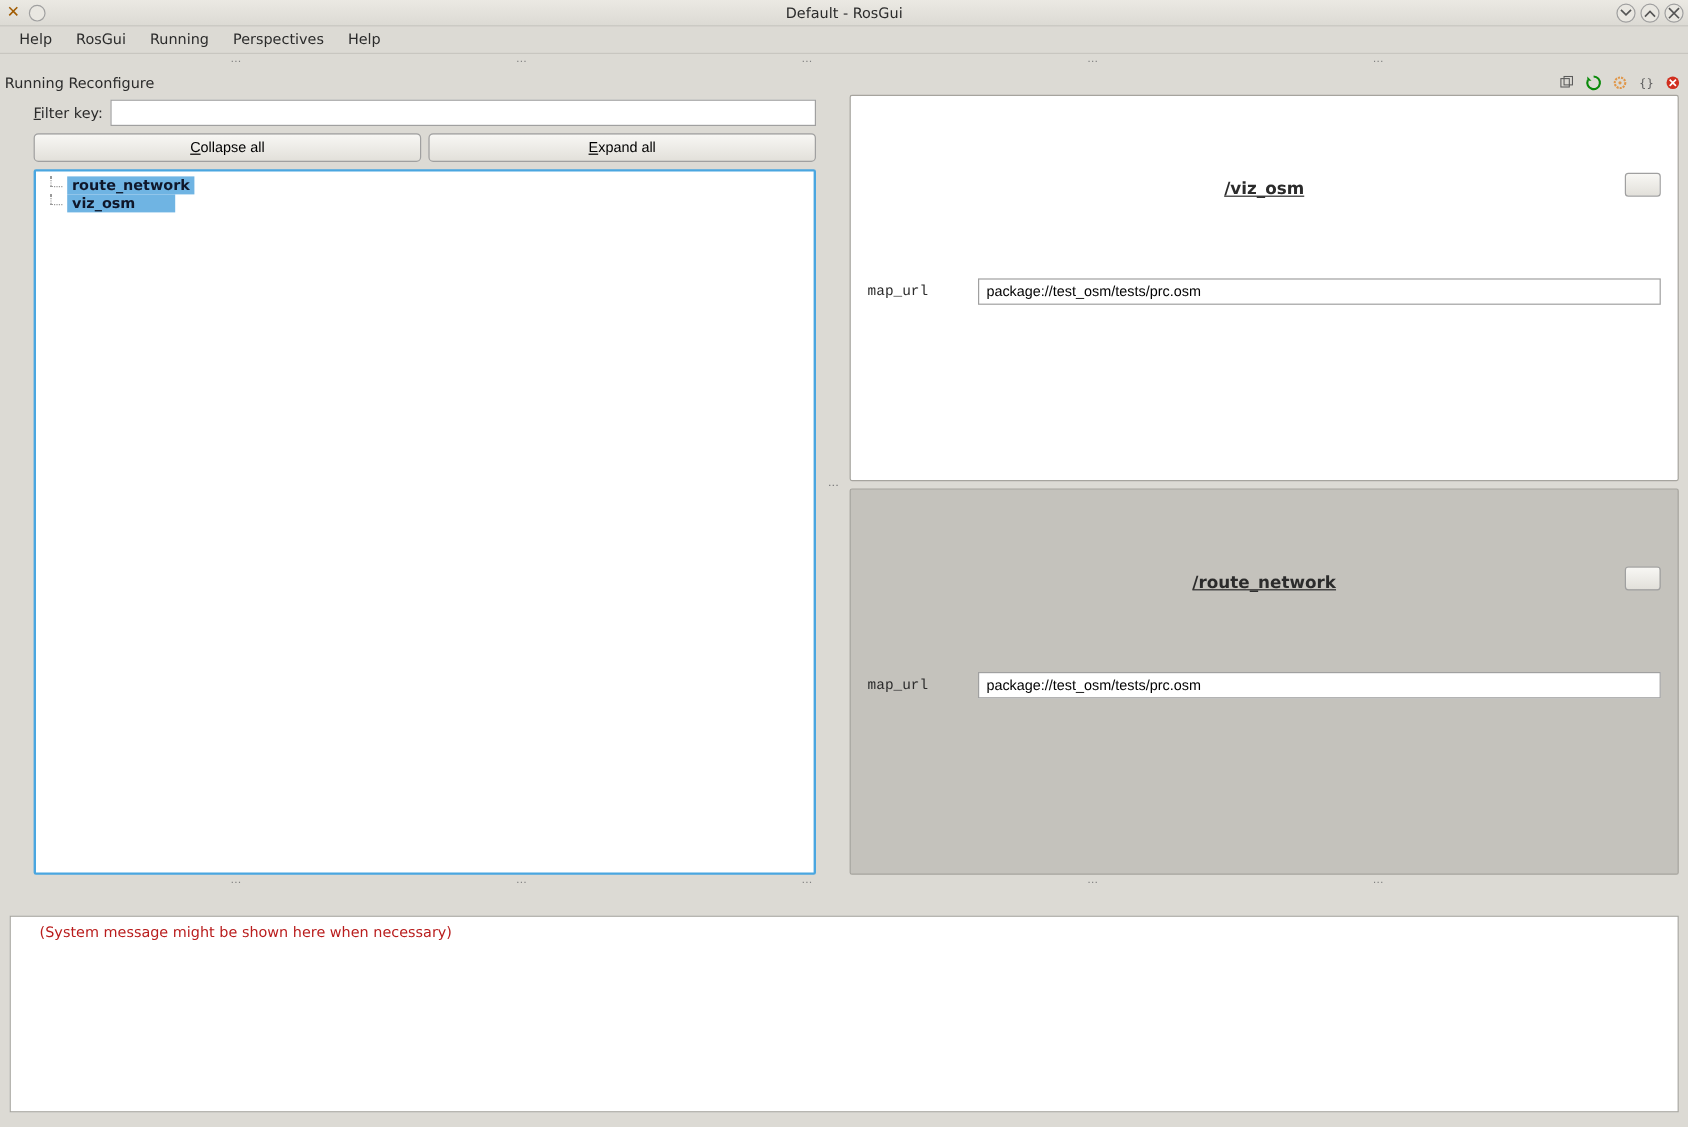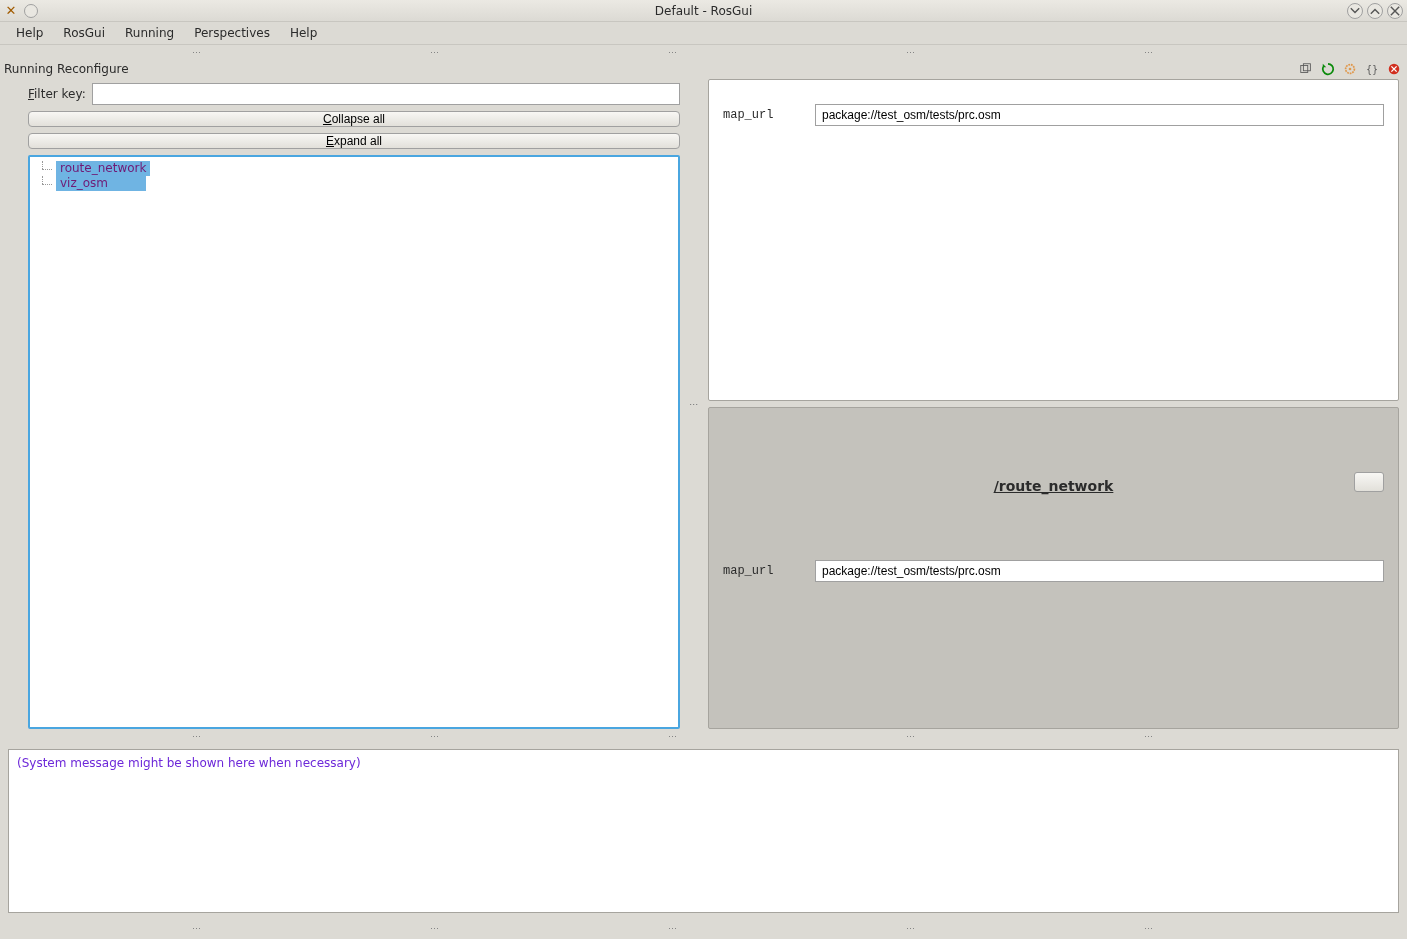--- a/index.html
+++ b/index.html
@@ -29,25 +29,25 @@
     .spl-row { height:14px; position:relative; }
     .spl-dot { position:absolute; top:0; font-size:9px; color:#808080; }
     
     
     .main { display:flex; gap:10px; padding: 0 8px; height: 650px; }
     .leftpane { width: 672px; display:flex; flex-direction:column;padding-left:20px; }
     .filterrow { display:flex; align-items:center; gap:6px; padding:4px 0; }
     .filterrow label { font-size:12px; }
     .filterrow label .ul { text-decoration: underline; }
     .filterrow input { flex:1; height:22px; border:1px solid #a0a0a0; background:#fff; padding:0 4px; font-size:12px; }
-    .btnrow { display:flex; gap:6px; margin:2px 0 6px 0;flex-direction:column; }
+    .btnrow { display:flex; gap:6px; margin:2px 0 6px 0; }
     .btnrow button { flex:1; height:24px; background: linear-gradient(#f8f7f4,#e2e0da); border:1px solid #a0a0a0; border-radius:4px; font-size:12px; cursor:default; }
     .btnrow button .ul { text-decoration: underline; }
     .tree { flex:1; background:#fff; border:2px solid #4aa6e0; border-radius:2px; padding:4px 6px; overflow:auto; }
-    .tree-item { display:inline-block; background:#6fb4e3; color:#701a75; padding:0 4px; margin-bottom:1px; font-size:12px; line-height:15px; }
+    .tree-item { display:inline-block; background:#6fb4e3; color:#0f172a; padding:0 4px; margin-bottom:1px; font-size:12px; line-height:15px;font-weight:bold; }
     .tree-row { position:relative; padding-left:20px; height:15px; }
     .tree-row::before { content:""; position:absolute; left:6px; top:0; bottom:50%; border-left:1px dotted #999; }
     .tree-row::after { content:""; position:absolute; left:6px; top:50%; width:10px; border-top:1px dotted #999; }
     .tree-row.last::before { bottom:50%; }
     
     .rightpane { flex:1; display:flex; flex-direction:column; gap:6px; position:relative; }
     
     .vsplit { width:8px; display:flex; align-items:center; justify-content:center; }
     .vsplit span { font-size:9px; color:#808080; writing-mode: vertical-rl; }
     
@@ -55,21 +55,21 @@
     .panel.dim { background:#c4c2bc; }
     .panel-inner { padding:14px; height:100%; display:flex; flex-direction:column; }
     .panel-title-row { position:relative; height:28px; display:flex; align-items:center; justify-content:center; margin-top:50px; margin-bottom:50px; }
     .panel-title { font-weight:bold; text-decoration: underline; font-size:14px; }
     .panel-title-row .smallbtn { position:absolute; right:0; top:0; width:30px; height:20px; background: linear-gradient(#f8f7f4,#e2e0da); border:1px solid #a0a0a0; border-radius:3px; }
     .param-row { display:flex; align-items:center; gap:12px; margin-top: 10px;}
     .param-row label { min-width:80px; font-size:12px;font-family:Liberation Mono, monospace; }
     .param-row input { flex:1; height:22px; border:1px solid #a0a0a0; background:#fff; padding:0 6px; font-size:12px; }
     
     
-    .msgbox { margin:6px 8px 8px 8px; background:#fff; border:1px solid #a6a49e; height:164px; padding:6px 8px; font-size:12px; color:#6d28d9; }
+    .msgbox { margin:20px 8px 8px 8px; background:#fff; border:1px solid #a6a49e; height:164px; padding:6px 24px; font-size:12px; color:#b91c1c; }
     
   </style>
 </head>
 <body>
 
 <div class="titlebar">
   <div class="left-icons">
     <div class="x-icon">✕</div>
     <div class="circle"></div>
   </div>
@@ -159,20 +159,24 @@
     </div>
   </div>
 
   <div class="vsplit">
       <span>⋮</span>
     </div>
 
   <div class="rightpane">
     <div class="panel">
       <div class="panel-inner">
+        <div class="panel-title-row">
+          <span class="panel-title">/viz_osm</span>
+          <button class="smallbtn"></button>
+        </div>
         <div class="param-row">
           <label>map_url</label>
           <input type="text" value="package://test_osm/tests/prc.osm" style="">
         </div>
       </div>
     </div>
     <div class="panel dim">
       <div class="panel-inner">
         <div class="panel-title-row">
           <span class="panel-title">/route_network</span>

